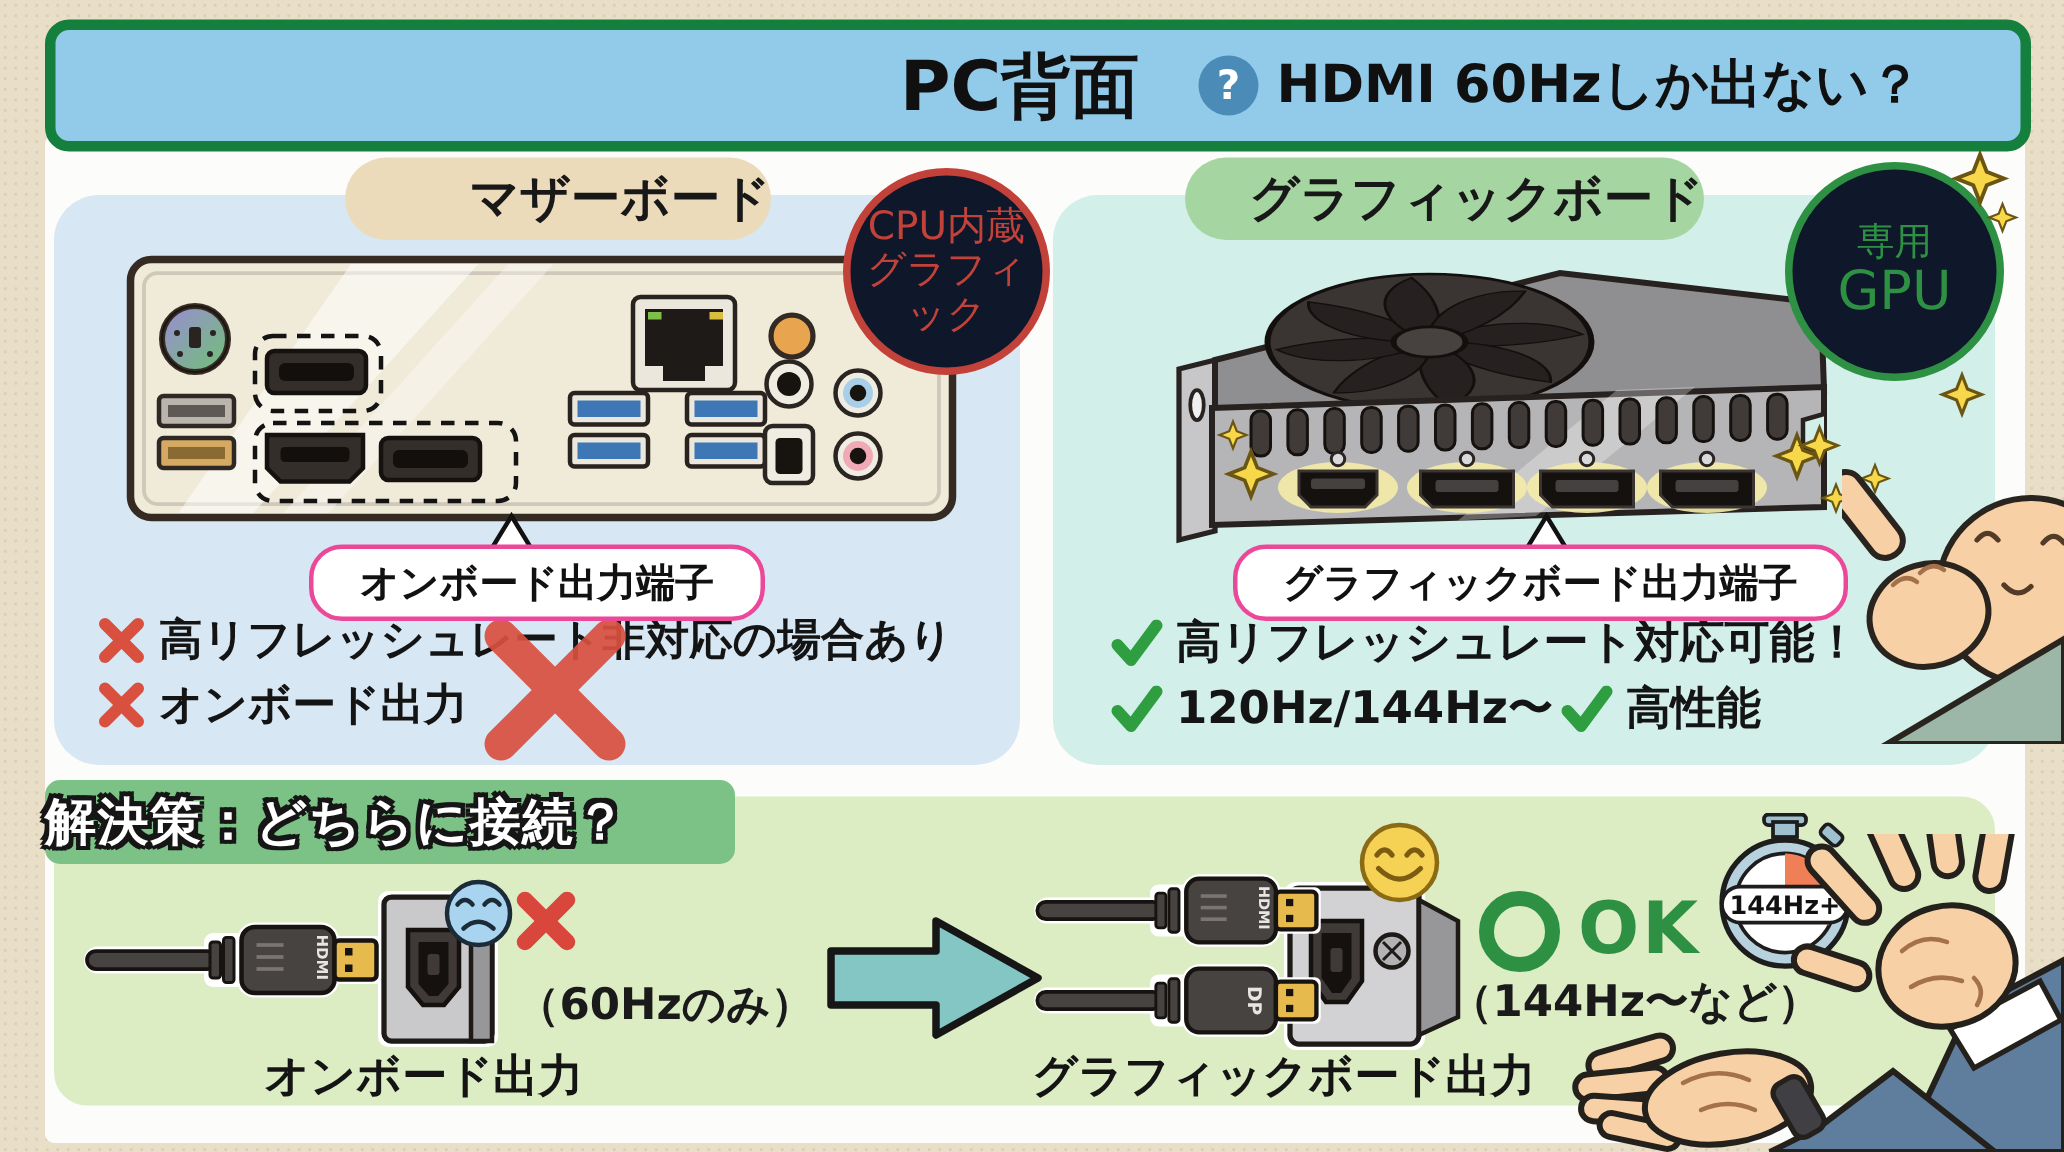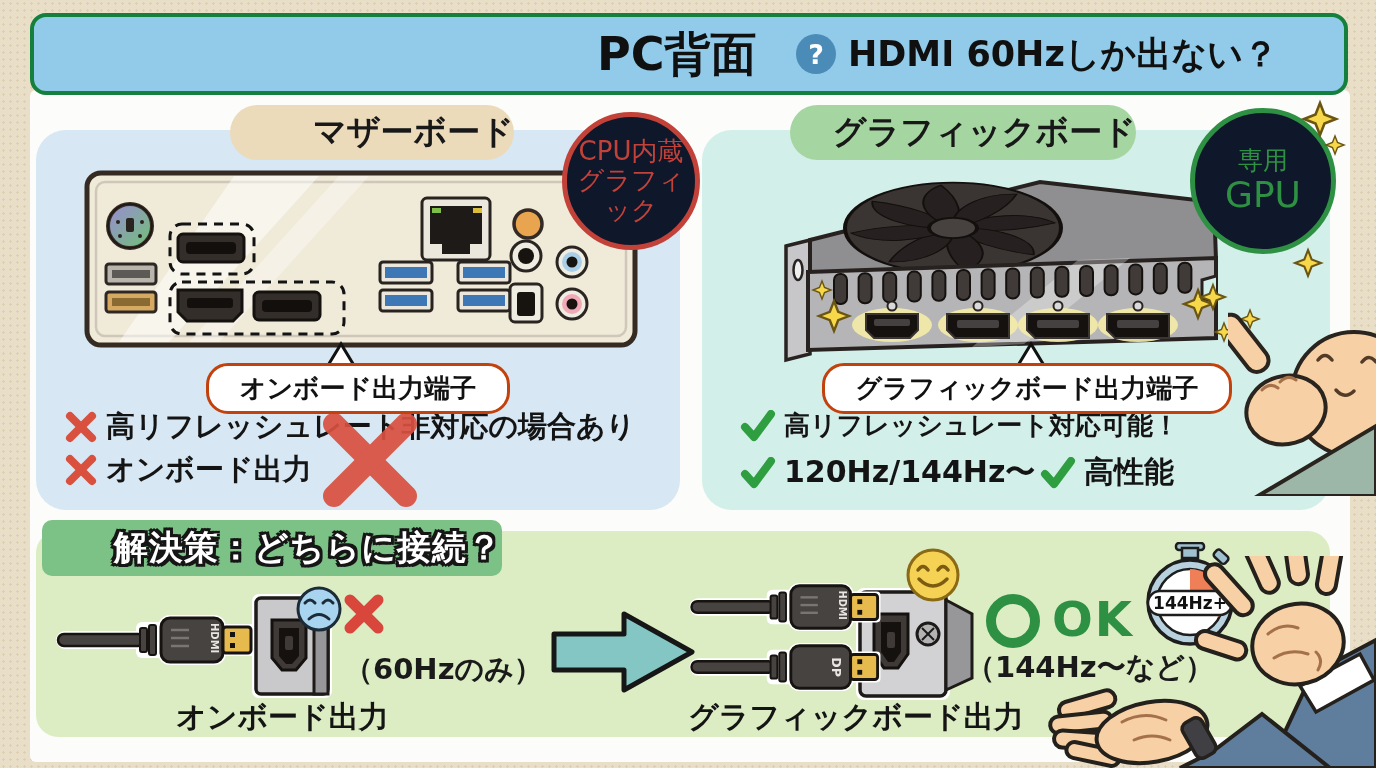--- a/index.html
+++ b/index.html
@@ -16,39 +16,39 @@
   .panel{border-radius:30px;}
   .pill{
     display:flex;align-items:center;justify-content:flex-end;
     font-weight:900;font-size:33px;color:#181818;border-radius:28px;
   }
   .badge{
     background:#0f172a;border-radius:50%;display:flex;flex-direction:column;
     align-items:center;justify-content:center;text-align:center;font-weight:400;line-height:1.12;
   }
   .callout{
-    background:#fff;border:3px solid #c2410c;border-radius:22px;
+    background:#fff;border:3px solid #ec4899;border-radius:22px;
     display:flex;align-items:center;justify-content:center;
     font-weight:900;font-size:26px;color:#111;
   }
   .fact-row{display:flex;align-items:center;gap:8px;}
   .fact-text{font-weight:900;font-size:29px;color:#141414;white-space:nowrap;}
   .banner{
-    background:#92cae9;border:4px solid #15803d;border-radius:16px;
+    background:#92cae9;border:7px solid #15803d;border-radius:16px;
   }
   .banner-title{font-size:46px;font-weight:900;color:#101010;line-height:74px;}
   .banner-q{font-size:35px;font-weight:900;color:#101010;line-height:74px;}
   .q-circle{
     width:40px;height:40px;border-radius:50%;background:#4a8cb7;
     display:flex;align-items:center;justify-content:center;
     color:#fff;font-weight:900;font-size:27px;
   }
   .header-green{
     background:#7cc287;border-radius:10px;
-    display:flex;align-items:center;justify-content:flex-end;margin-left:12px;
+    display:flex;align-items:center;justify-content:flex-start;
   }
   .header-green span{
     font-size:34px;font-weight:900;color:#fff;letter-spacing:1px;
     text-shadow:-3px -3px 0 #161616,3px -3px 0 #161616,-3px 3px 0 #161616,3px 3px 0 #161616,
                 -3px 0 0 #161616,3px 0 0 #161616,0 -3px 0 #161616,0 3px 0 #161616;
   }
   .ng-ok-row{display:flex;align-items:center;gap:12px;font-weight:900;}
   .big-latin{font-size:48px;letter-spacing:2px;}
   .sub-text{font-size:29px;font-weight:800;color:#1a1a1a;white-space:nowrap;text-align:right;}
   .caption-text{font-size:30px;font-weight:900;color:#141414;white-space:nowrap;}
@@ -278,21 +278,21 @@
 </div>
 <svg class="abs" style="left:318px;top:412px;width:104px;height:96px;z-index:3;opacity:.92;" viewBox="0 0 104 96">
   <line x1="16" y1="12" x2="88" y2="84" stroke="#d9503f" stroke-width="22" stroke-linecap="round"></line>
   <line x1="88" y1="12" x2="16" y2="84" stroke="#d9503f" stroke-width="22" stroke-linecap="round"></line>
 </svg>
 
 <div class="abs fact-row" style="left:740px;top:408px;">
   <svg width="36" height="32" viewBox="0 0 36 32">
     <path d="M5,17 L14,27 L31,4" fill="none" stroke="#2f9e41" stroke-width="8" stroke-linecap="round" stroke-linejoin="round"></path>
   </svg>
-  <span class="fact-text" style="font-size:26px;">高リフレッシュレート対応可能！</span>
+  <span class="fact-text" style="font-size:30px;">高リフレッシュレート対応可能！</span>
 </div>
 <div class="abs fact-row" style="left:740px;top:452px;">
   <svg width="36" height="32" viewBox="0 0 36 32">
     <path d="M5,17 L14,27 L31,4" fill="none" stroke="#2f9e41" stroke-width="8" stroke-linecap="round" stroke-linejoin="round"></path>
   </svg>
   <span class="fact-text" style="font-size:30px;">120Hz/144Hz〜</span>
 </div>
 <div class="abs fact-row" style="left:1040px;top:452px;">
   <svg width="36" height="32" viewBox="0 0 36 32">
     <path d="M5,17 L14,27 L31,4" fill="none" stroke="#2f9e41" stroke-width="8" stroke-linecap="round" stroke-linejoin="round"></path>

